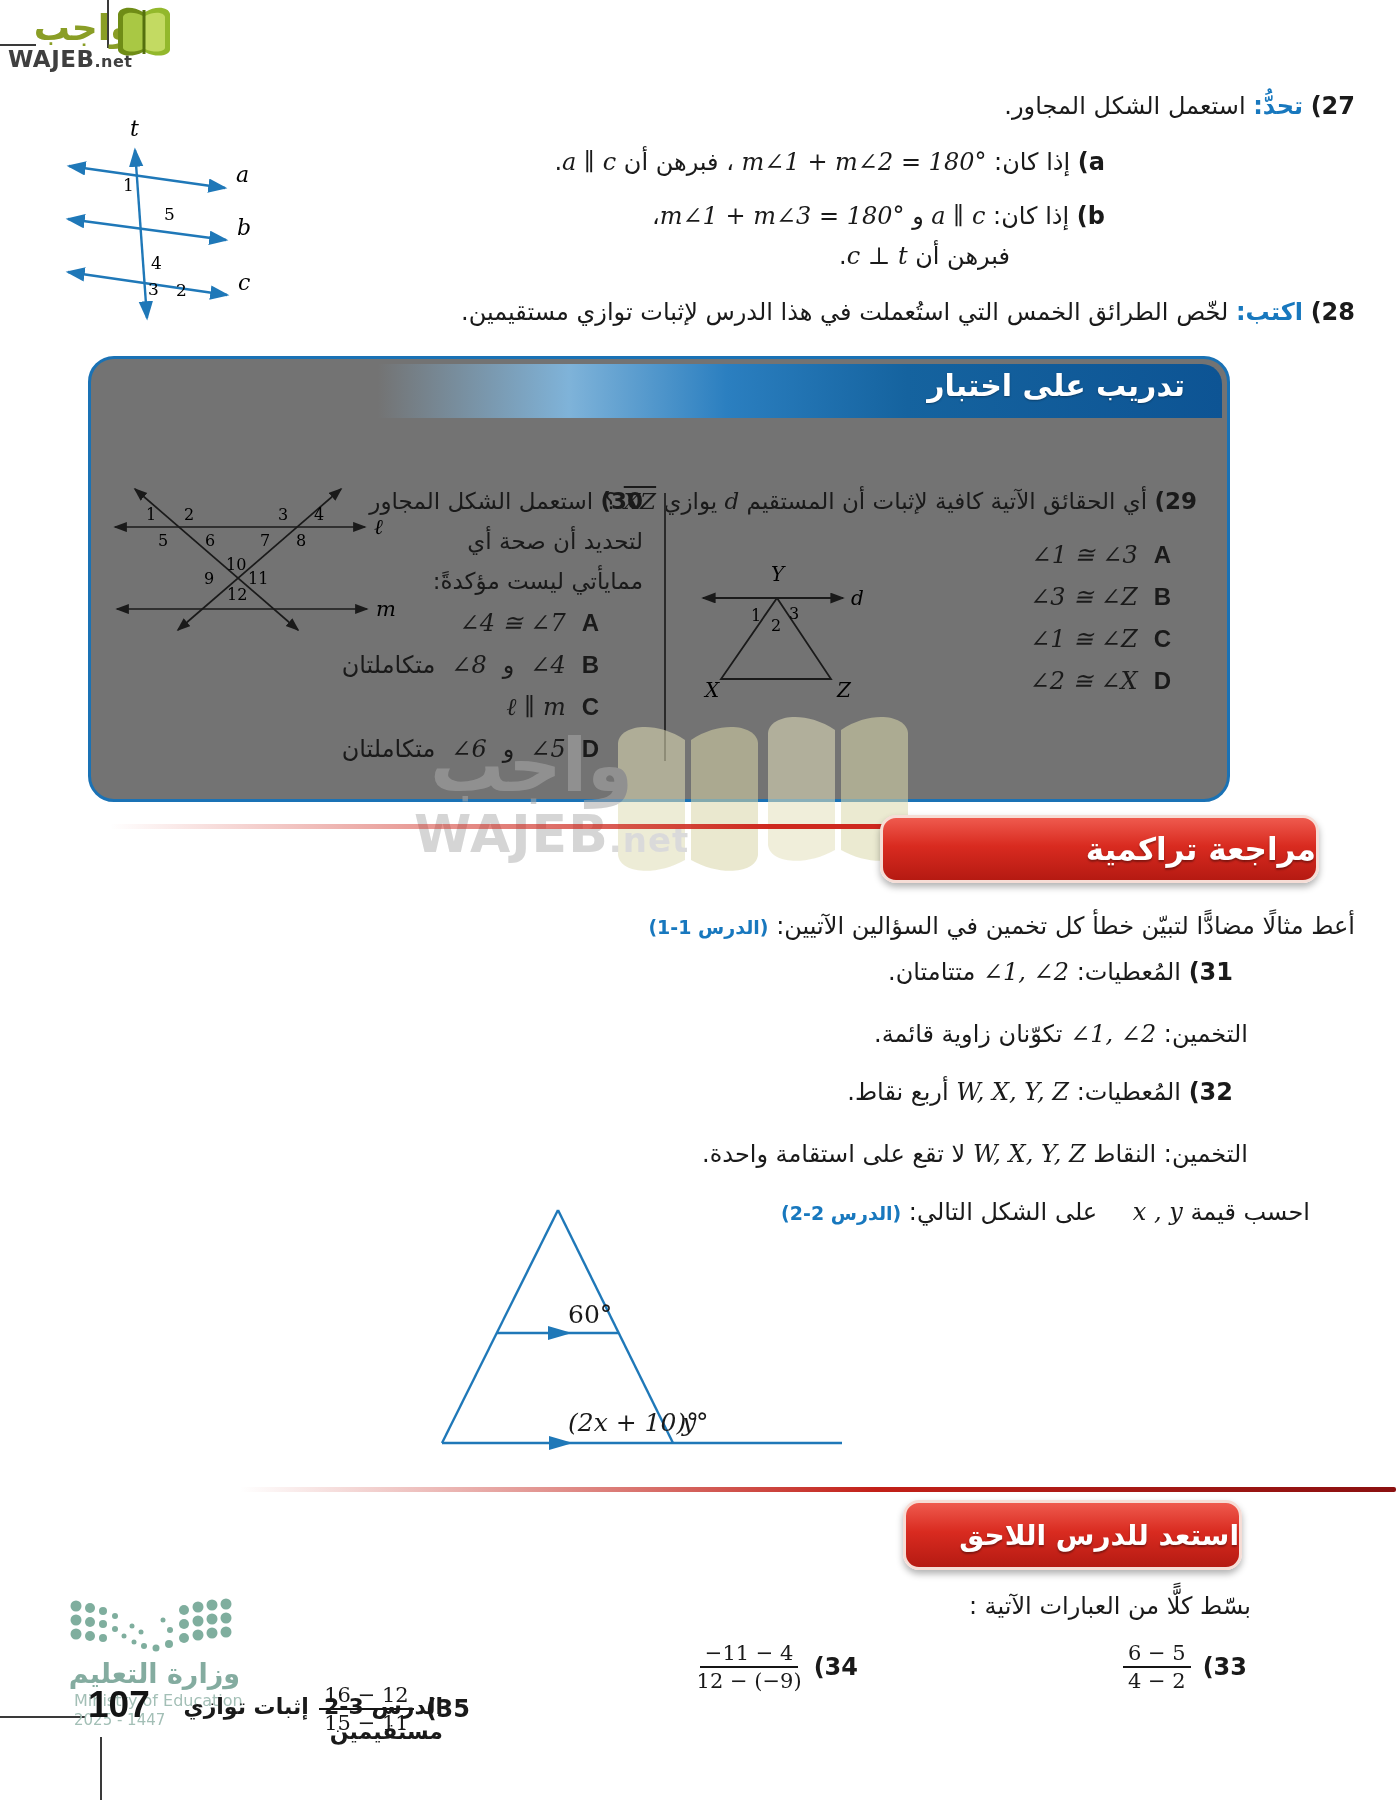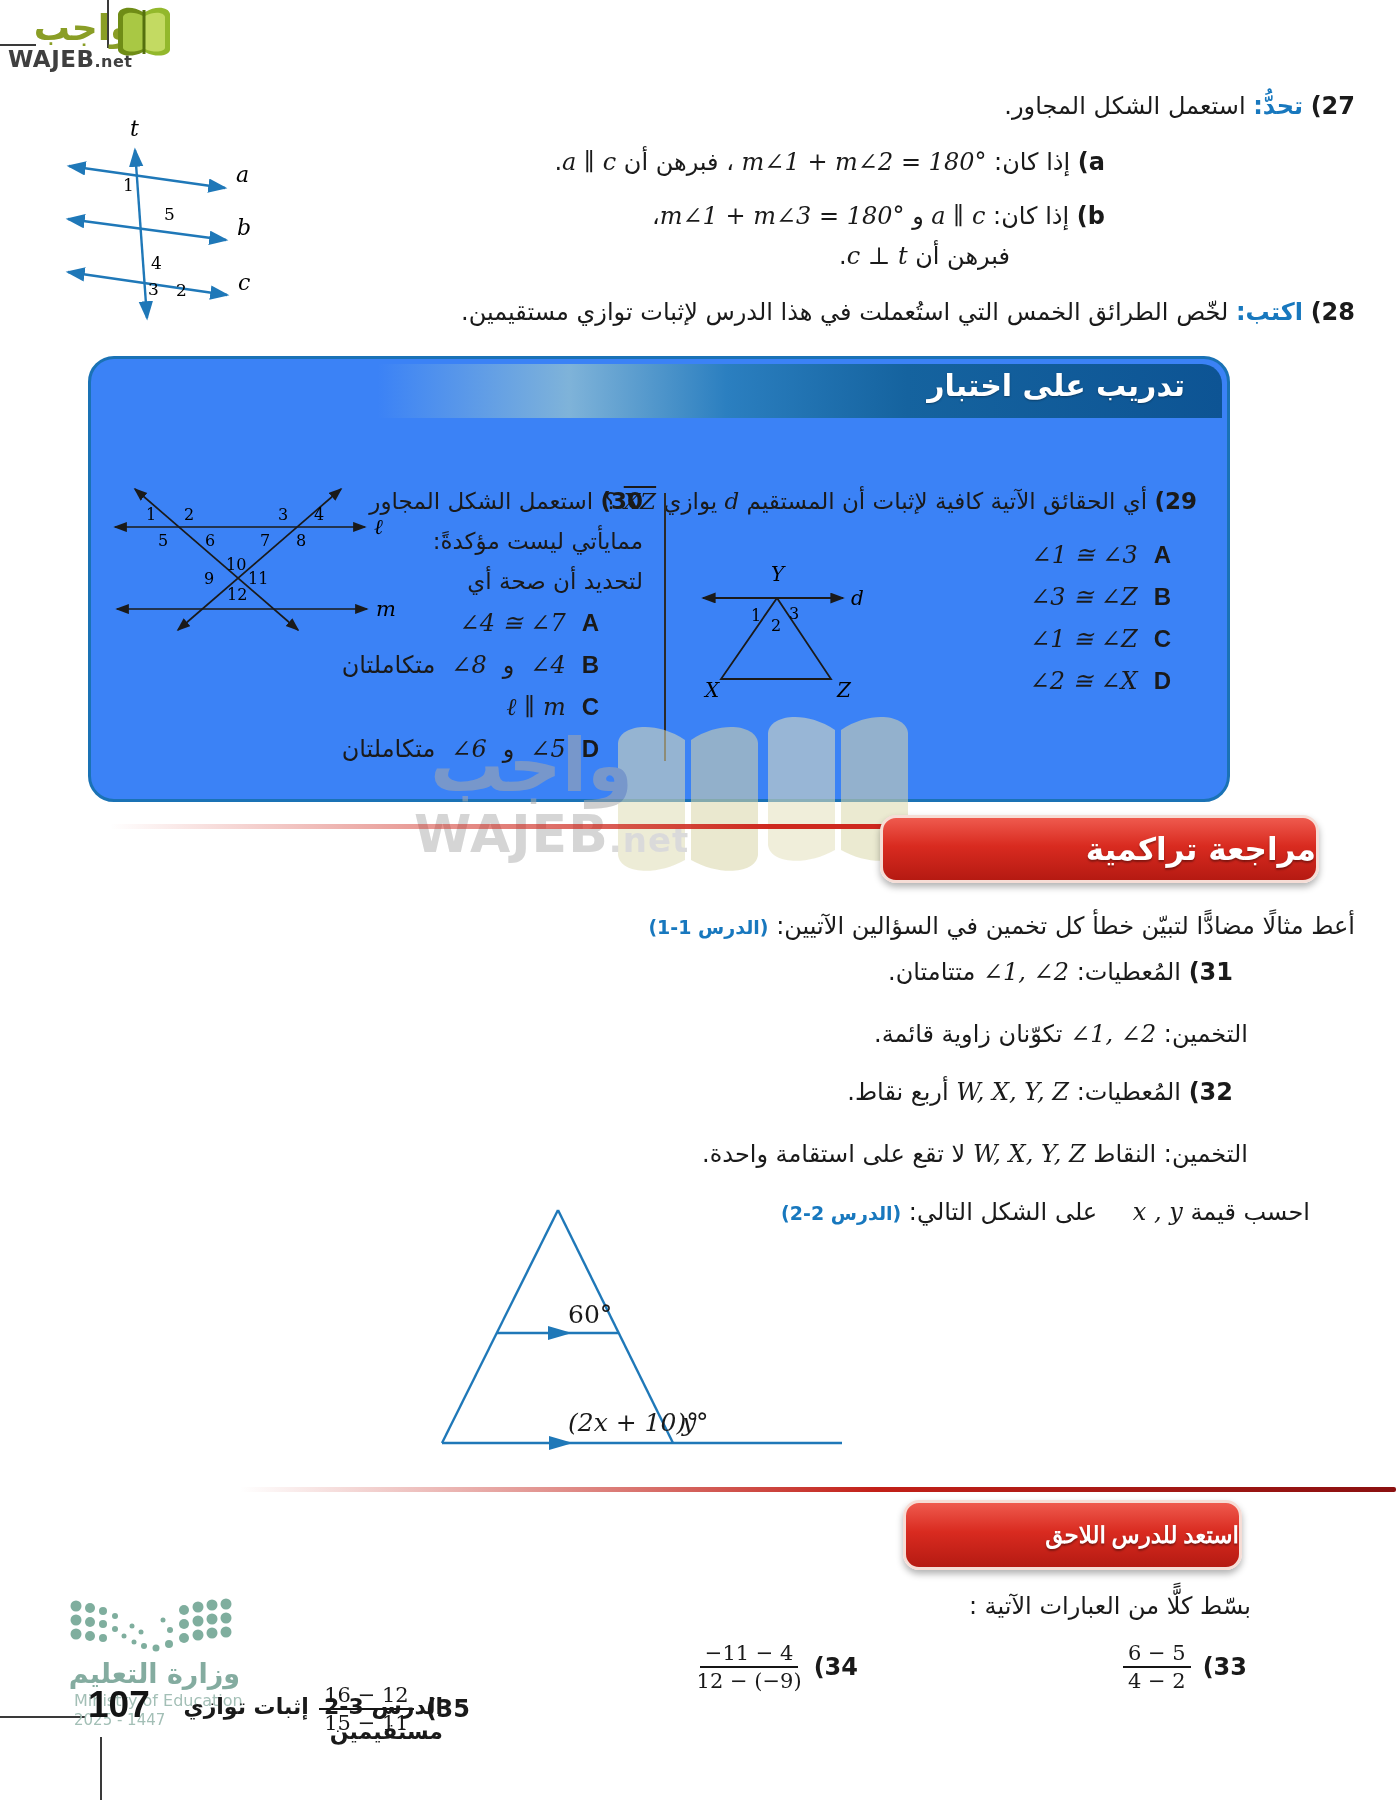--- a/index.html
+++ b/index.html
@@ -14,21 +14,21 @@
   .bld{font-weight:400;}
   .ref{color:#1878be;font-weight:700;font-size:19px;}
   .body-line{font-size:24px;}
   .crop{background:#3a3a3a;}
   
   .logo-ar{font-size:36px;font-weight:700;color:#8a9e26;line-height:1;}
   .logo-en{font-size:23px;font-weight:700;color:#3f3f3f;letter-spacing:.5px;}
   .logo-en small{font-size:16px;}
   
   .test-box{left:88px;top:356px;width:1136px;height:440px;border:3px solid #1a72b5;
-            border-radius:26px;overflow:hidden;background:#3b82f6;}
+            border-radius:26px;overflow:hidden;background:#737373;}
   .test-banner{position:absolute;top:5px;left:5px;right:5px;height:54px;
       background:linear-gradient(to left,#0d5494 0%,#15639f 28%,#2b7fc0 44%,#7fb3d9 58%,rgba(255,255,255,0) 75%);
       border-radius:20px 20px 0 0;}
   .test-banner-title{position:absolute;top:9px;right:42px;color:#fff;font-size:30px;font-weight:700;
       text-shadow:0 1px 2px rgba(0,0,0,.35);}
   .divider{position:absolute;left:573px;top:134px;width:2px;height:268px;background:#2a2a2a;}
   .opt-row{display:flex;justify-content:flex-start;align-items:baseline;gap:16px;direction:rtl;
            font-size:24px;margin-bottom:14px;}
   .opt-letter{font-weight:700;font-family:"Liberation Sans",sans-serif;}
   
@@ -175,22 +175,22 @@
       <text x="60" y="70" font-size="16">1</text>
       <text x="80" y="80" font-size="16">2</text>
       <text x="98" y="68" font-size="16">3</text>
     </svg>
 
     <div class="divider"></div>
 
     <div class="abs ar" style="right:584px;top:122px;font-size:23px;line-height:40px;text-align:right;">
       <div><span class="num">(30</span>
            <span>استعمل الشكل المجاور</span></div>
+      <div>لتحديد أن صحة أي</div>
       <div>ممايأتي ليست مؤكدةً:</div>
-      <div>لتحديد أن صحة أي</div>
     </div>
 
     <div class="abs" style="right:628px;top:250px;">
       <div class="opt-row">
         <span class="opt-letter">A</span>
         <span class="m">∠4 ≅ ∠7</span>
       </div>
       <div class="opt-row">
         <span class="opt-letter">B</span>
         <span class="m">∠4</span>
@@ -299,21 +299,21 @@
     <line x1="12" y1="248" x2="412" y2="248" stroke="#1f78b8" stroke-width="2.4"></line>
     <line x1="67" y1="138" x2="188" y2="138" stroke="#1f78b8" stroke-width="2.4"></line>
     <path d="M118,131 L142,138 L118,145 z" fill="#1f78b8"></path>
     <path d="M119,241 L143,248 L119,255 z" fill="#1f78b8"></path>
     <text x="138" y="128" font-size="25" fill="#1a1a1a">60°</text>
     <text x="138" y="236" font-size="25" font-style="italic" fill="#1a1a1a">(2x + 10)°</text>
     <text x="252" y="236" font-size="25" font-style="italic" fill="#1a1a1a">y°</text>
   </svg>
 
   <div class="abs red-line" style="left:240px;top:1487px;width:1156px;background:linear-gradient(to right,rgba(160,16,16,0),#c22018 55%,#8a1010 100%);"></div>
-  <div class="abs red-banner ar" style="left:903px;top:1500px;width:333px;height:64px;font-size:23px;font-family:Liberation Serif, serif;">
+  <div class="abs red-banner ar" style="left:903px;top:1500px;width:333px;height:64px;font-size:28px;">
     <span>استعد للدرس اللاحق</span>
   </div>
 
   <div class="abs ar body-line bld" style="right:145px;top:1592px;">
     <span>بسّط كلًّا من العبارات الآتية :</span>
   </div>
 
   <div class="abs frac-row" style="right:149px;top:1640px;">
     <span class="num">(33</span>
     <span class="frac">

